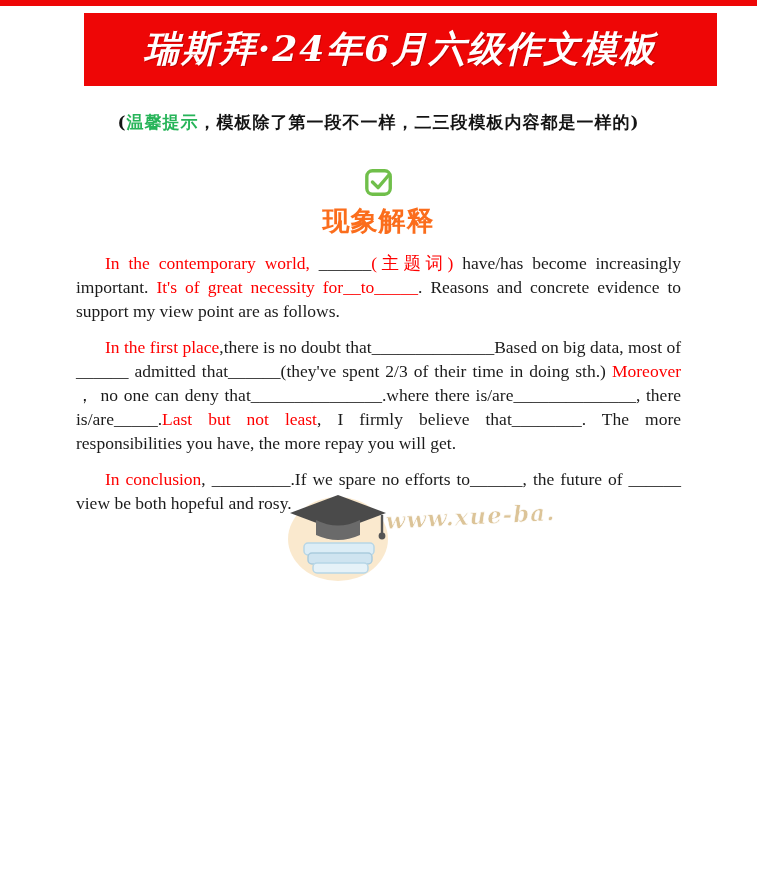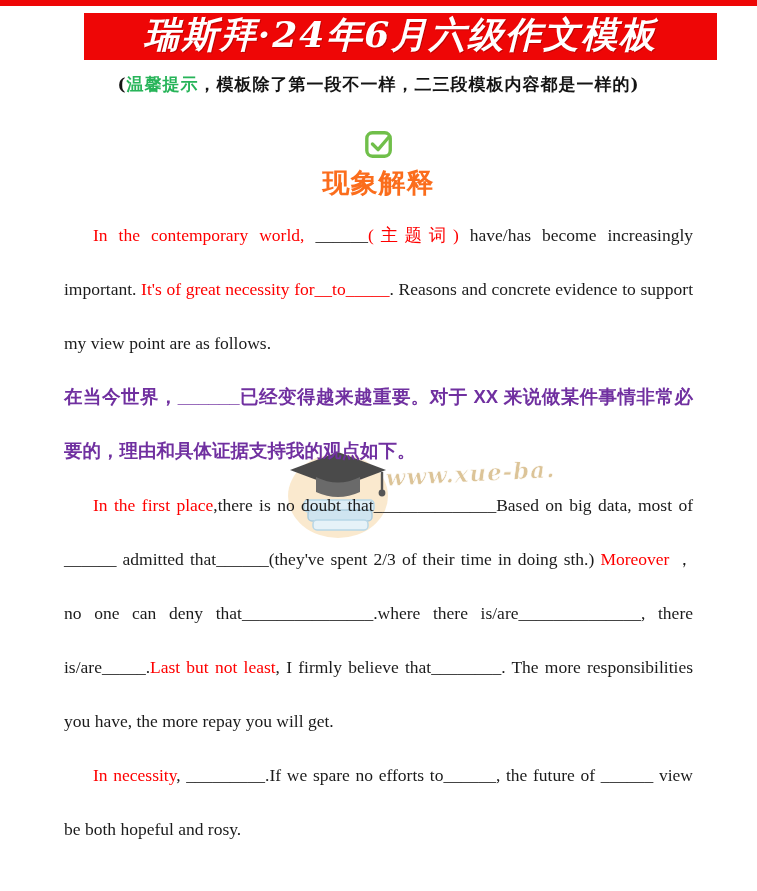--- a/index.html
+++ b/index.html
@@ -5,50 +5,50 @@
   html,body { margin:0; padding:0; }
   body {
     width:757px; height:891px;
     background:#ffffff;
     position:relative;
     overflow:hidden;
     font-family:"Liberation Serif", serif;
   }
   .top-strip { height:6px; width:100%; background:var(--banner_bg,#ee0606); }
   .banner {
-    margin:7px 40px 0 84px; height:47px;
+    margin:7px 40px 0 84px; height:73px;
     background:var(--banner_bg,#ee0606);
-    display:flex; align-items:flex-end; justify-content:center;
+    display:flex; align-items:center; justify-content:center;
     overflow:visible;
   }
   .banner-title {
     color:#ffffff;
     font-family:"DejaVu Serif", serif;
     font-style:italic; font-weight:900;
     font-size:36px; letter-spacing:2px; white-space:nowrap;
     text-shadow:1px 1px 0 rgba(120,0,0,.4);
   }
   .tip {
-    margin-top:13px; text-align:center;
+    margin-top:25px; text-align:center;
     font-family:"DejaVu Serif", serif;
     font-weight:700; font-size:17px; color:#141414; letter-spacing:1px;
   }
   .tip .hl { color:var(--tip_green,#27b459); }
   .section-header { margin:33px 64px 0; display:flex; align-items:center; gap:6px;flex-direction:column; }
   .checkbox-icon { width:30px; height:30px; flex:0 0 auto; }
   .section-title {
     font-family:"Liberation Sans", sans-serif;
     font-weight:900; font-size:27px;
     color:var(--section_orange,#fb6d1c); letter-spacing:1px;
   }
   .content { position:relative; margin:7px 64px 0; }
   .watermark { position:absolute; left:222px; top:236px; width:270px; height:100px; z-index:0; }
   .para {
     position:relative; z-index:1;
-    margin:0; text-align:justify; line-height:54px;
+    margin:12px; text-align:justify; line-height:24px;
   }
   .en { font-family:"Liberation Serif", serif; font-size:17.5px; color:var(--body_black,#1b1b1b); }
   .zh { font-family:"Liberation Sans", sans-serif; font-size:18.5px; font-weight:700; color:var(--purple_text,#7030a0); }
   .indent { text-indent:29px; }
   .run-r { color:var(--red_text,#fe0000); }
   .run-k { color:inherit; }
   .run-p { color:var(--purple_text,#7030a0); }
   .wm-text {
     font-family:"DejaVu Serif", serif;
     font-weight:700; font-style:italic; font-size:23px;
@@ -89,17 +89,16 @@
         <polygon points="52,8 100,26 52,44 4,26" fill="#4a4a4a"></polygon>
         <path d="M30 33 L30 48 Q52 58 74 48 L74 33 Q52 44 30 33 Z" fill="#6a6a6a"></path>
         <line x1="96" y1="28" x2="96" y2="46" stroke="#555" stroke-width="2.4"></line>
         <circle cx="96" cy="49" r="3.4" fill="#555"></circle>
       </g>
       <text class="wm-text" x="100" y="42" transform="rotate(-3 100 42)">www.xue-ba.org</text>
     </svg>
   </div>
 
   <p class="para en indent"><span class="run-r">In the contemporary world,</span><span class="run-k"> ______</span><span class="run-r">(主题词)</span><span class="run-k"> have/has become increasingly important. </span><span class="run-r">It's of great necessity for__to_____</span><span class="run-k">. Reasons and concrete evidence to support my view point are as follows.</span></p>
-  <p class="para zh"><span class="run-p">在当今世界，______已经变得越来越重要。对于 XX 来说做某件事情非常必要的，理由和具体证据支持我的观点如下。</span></p>
   <p class="para en indent"><span class="run-r">In the first place</span><span class="run-k">,there is no doubt that______________Based on big data, most of ______ admitted that______(they've spent 2/3 of their time in doing sth.) </span><span class="run-r">Moreover</span><span class="run-k"> ， no one can deny that_______________.where there is/are______________, there is/are_____.</span><span class="run-r">Last but not least</span><span class="run-k">, I firmly believe that________. The more responsibilities you have, the more repay you will get.</span></p>
-  <p class="para en indent"><span class="run-r">In necessity</span><span class="run-k">, _________.If we spare no efforts to______, the future of ______ view be both hopeful and rosy.</span></p>
+  <p class="para en indent"><span class="run-r">In conclusion</span><span class="run-k">, _________.If we spare no efforts to______, the future of ______ view be both hopeful and rosy.</span></p>
 
 </div>
 
 </body></html>

